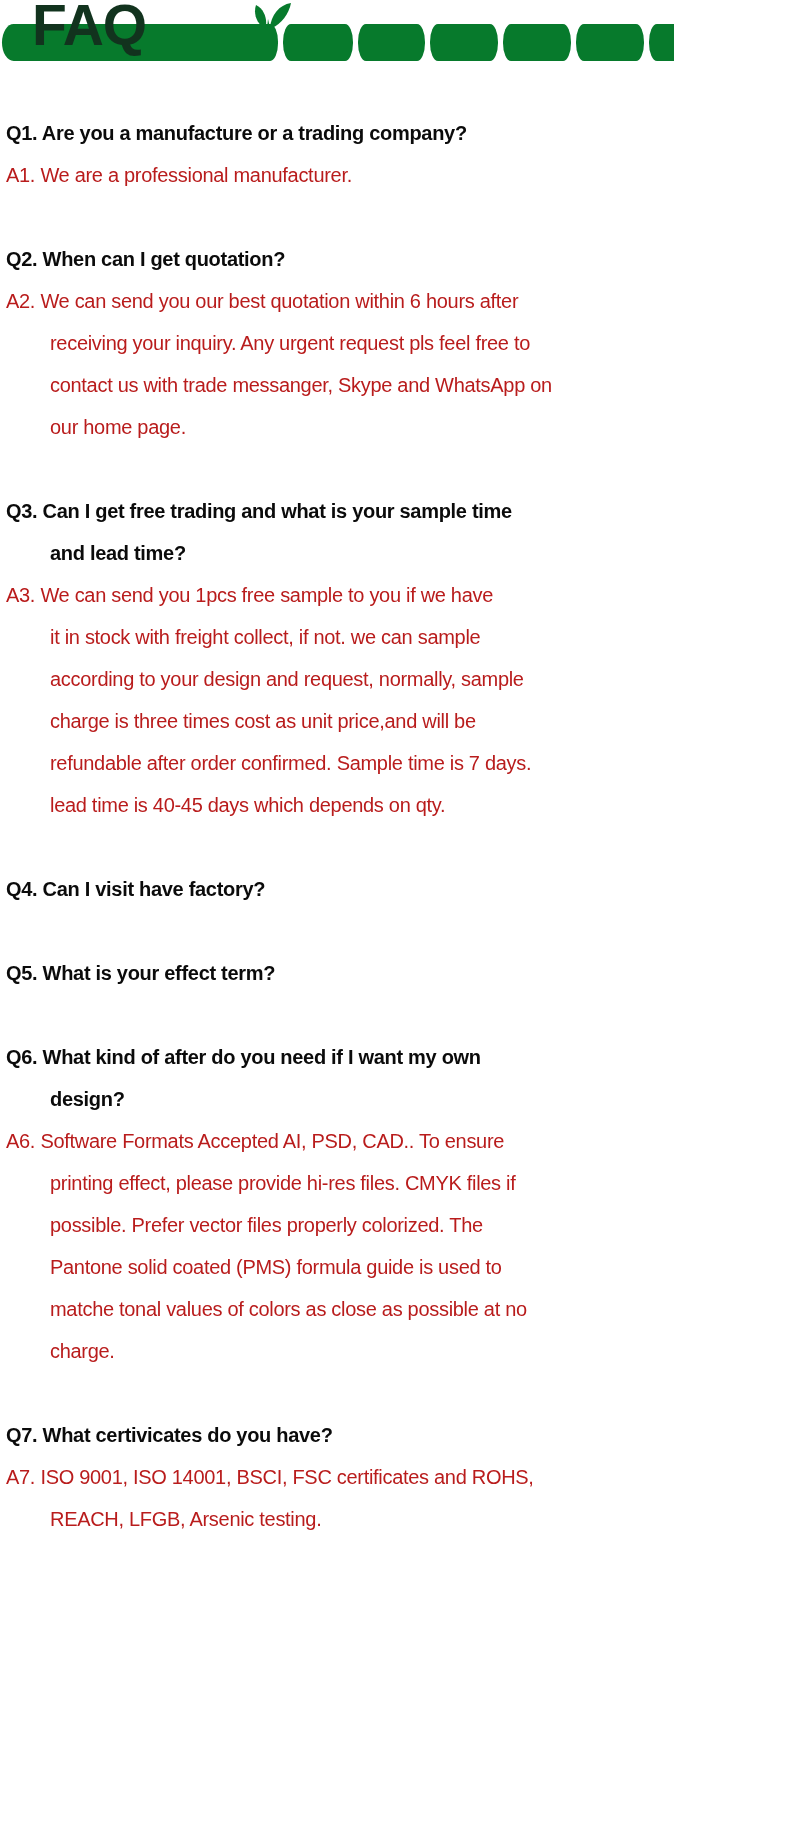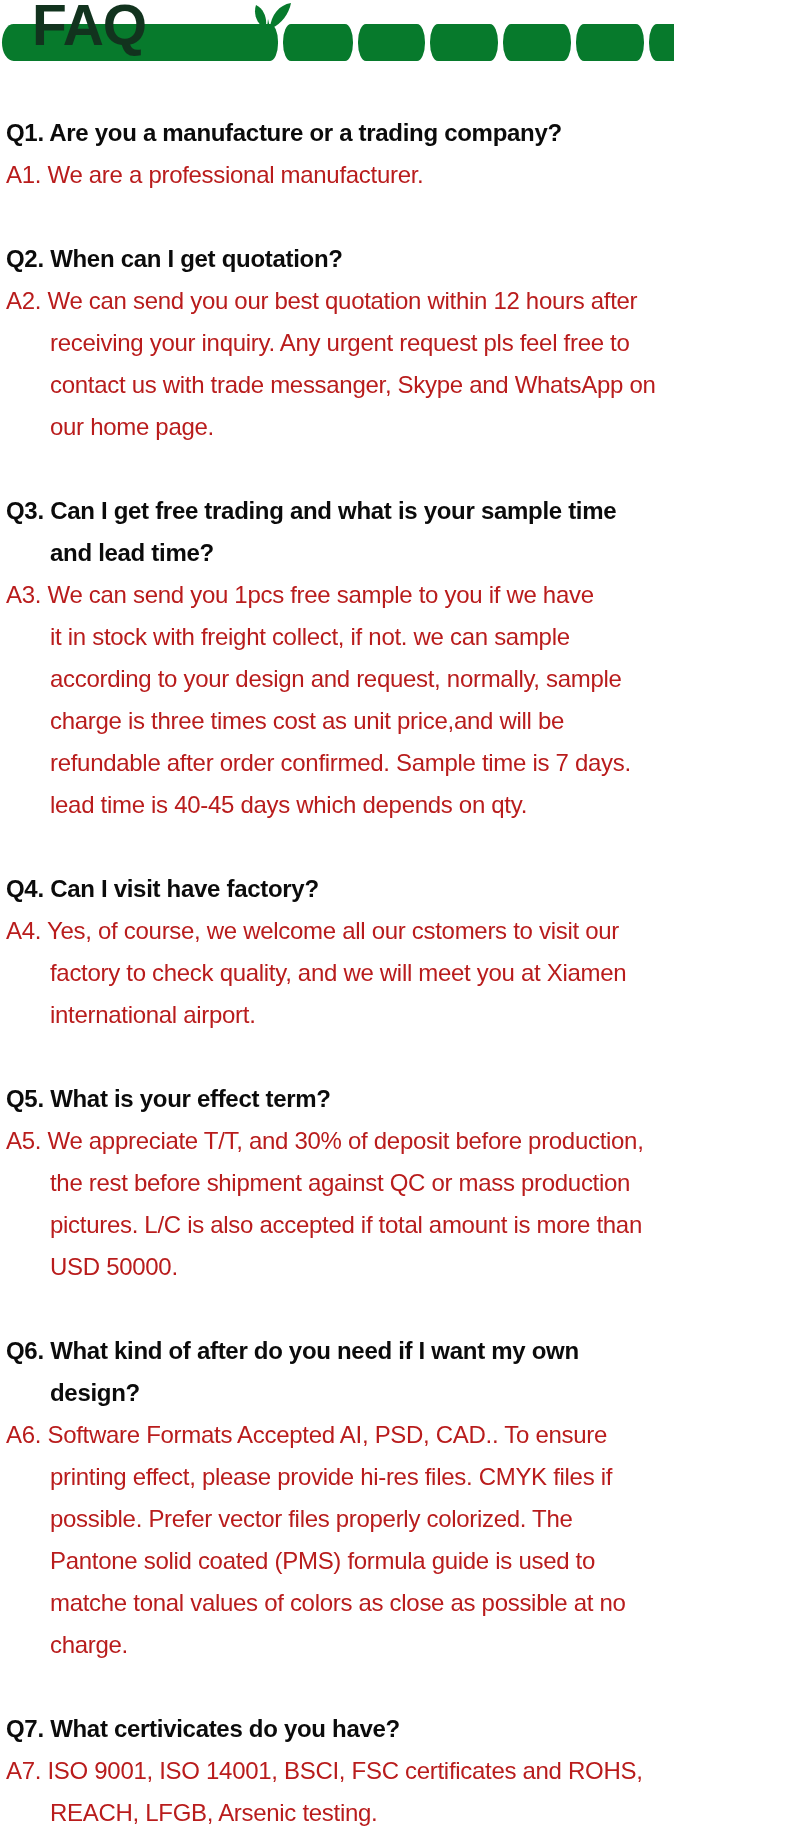--- a/index.html
+++ b/index.html
@@ -52,21 +52,21 @@
     z-index: 1;
   }
 
   
   .content {
     padding: 46px 18px 0 6px;
   }
   .qa-item { margin-bottom: 42px; }
   .q-text, .a-text {
     margin: 0;
-    font-size: 24px;
+    font-size: 20px;
     line-height: 42px;
     letter-spacing: -0.3px;
     white-space: pre-line;
     padding-left: 44px;
     text-indent: -44px;
   }
   .q-text { font-weight: bold; color: #0b0b0b; }
   .a-text { font-weight: normal; color: #b91c1c; }
 </style>
 </head>
@@ -89,47 +89,40 @@
   <div class="faq-title">FAQ</div>
 </div>
 
 <div class="content">
   <div class="qa-item">
     <p class="q-text">Q1. Are you a manufacture or a trading company?</p>
     <p class="a-text">A1. We are a professional manufacturer.</p>
   </div>
   <div class="qa-item">
     <p class="q-text">Q2. When can I get quotation?</p>
-    <p class="a-text">A2. We can send you our best quotation within 12 hours after
+    <p class="a-text">A2. We can send you our best quotation within 6 hours after
 receiving your inquiry. Any urgent request pls feel free to
 contact us with trade messanger, Skype and WhatsApp on
 our home page.</p>
   </div>
   <div class="qa-item">
     <p class="q-text">Q3. Can I get free trading and what is your sample time
 and lead time?</p>
     <p class="a-text">A3. We can send you 1pcs free sample to you if we have
 it in stock with freight collect, if not. we can sample
 according to your design and request, normally, sample
 charge is three times cost as unit price,and will be
 refundable after order confirmed. Sample time is 7 days.
 lead time is 40-45 days which depends on qty.</p>
   </div>
   <div class="qa-item">
     <p class="q-text">Q4. Can I visit have factory?</p>
-    <p class="a-text">A4. Yes, of course, we welcome all our cstomers to visit our
-factory to check quality, and we will meet you at Xiamen
-international airport.</p>
   </div>
   <div class="qa-item">
     <p class="q-text">Q5. What is your effect term?</p>
-    <p class="a-text">A5. We appreciate T/T, and 30% of deposit before production,
-the rest before shipment against QC or mass production
-pictures. L/C is also accepted if total amount is more than
-USD 50000.</p>
   </div>
   <div class="qa-item">
     <p class="q-text">Q6. What kind of after do you need if I want my own
 design?</p>
     <p class="a-text">A6. Software Formats Accepted AI, PSD, CAD.. To ensure
 printing effect, please provide hi-res files. CMYK files if
 possible. Prefer vector files properly colorized. The
 Pantone solid coated (PMS) formula guide is used to
 matche tonal values of colors as close as possible at no
 charge.</p>

